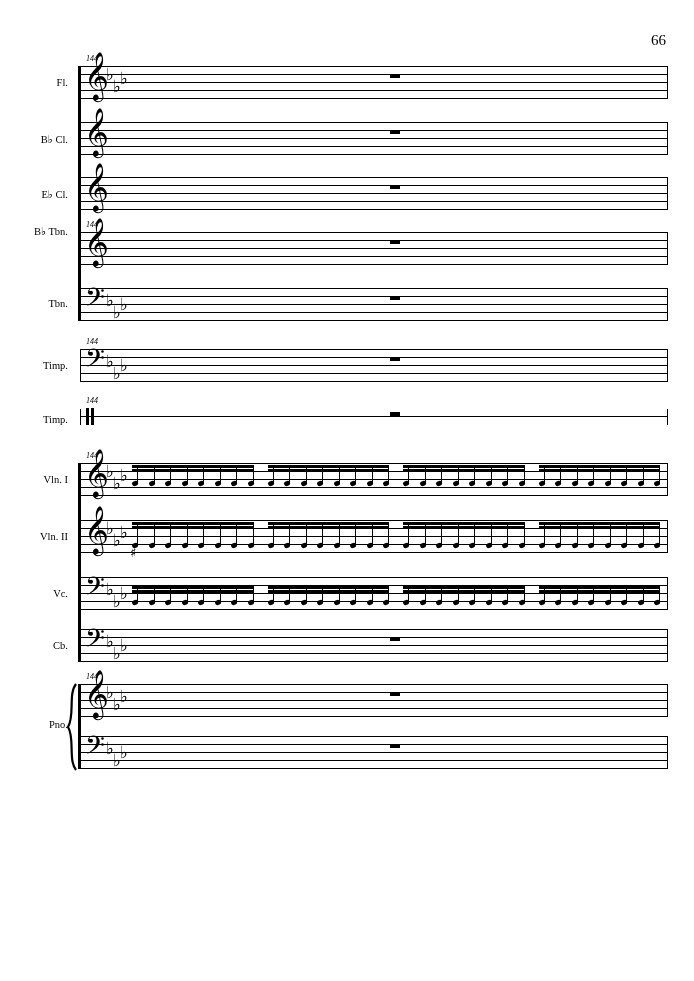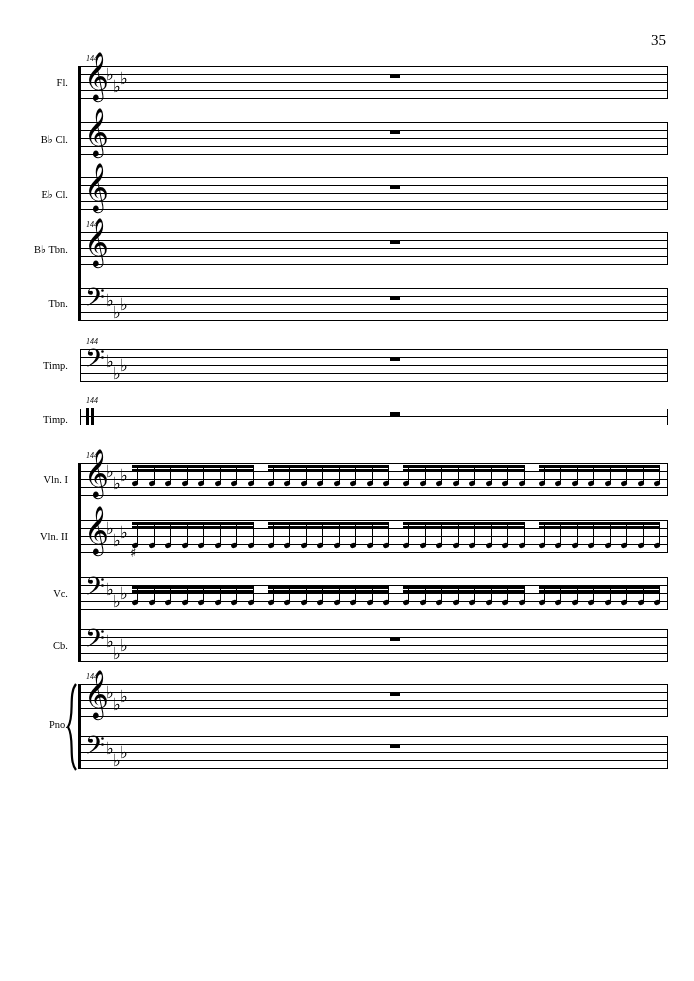--- a/index.html
+++ b/index.html
@@ -146,21 +146,21 @@
     font-size: 13px;
     line-height: 1;
     font-family: "DejaVu Sans", sans-serif;
   }
 </style>
 </head>
 <body>
 
 <div id="page">
 
-  <div class="page-number">35</div>
+  <div class="page-number">66</div>
 
   <div class="inst-label" style="left:20px; top:77px; width:48px;">Fl.</div>
   <div class="meas-num" style="left:86px; top:54px;">144</div>
   <div class="stave" style="left:80px; top:66px; width:588px;">
     <div class="lines">
         <i></i>
         <i></i>
         <i></i>
         <i></i>
         <i></i>
@@ -199,21 +199,21 @@
         <i></i>
         <i></i>
         <i></i>
       </div>
     <div class="barline-left"></div>
     <div class="barline-right"></div>
     <div class="clef treble">𝄞</div>
     <div class="wholerest" style="left:310px; top:8px;"></div>
   </div>
 
-  <div class="inst-label" style="left:16px; top:243px; width:52px;">B♭ Tbn.</div>
+  <div class="inst-label" style="left:16px; top:225px; width:52px;">B♭ Tbn.</div>
   <div class="meas-num" style="left:86px; top:220px;">144</div>
   <div class="stave" style="left:80px; top:232px; width:588px;">
     <div class="lines">
         <i></i>
         <i></i>
         <i></i>
         <i></i>
         <i></i>
       </div>
     <div class="barline-left"></div>

